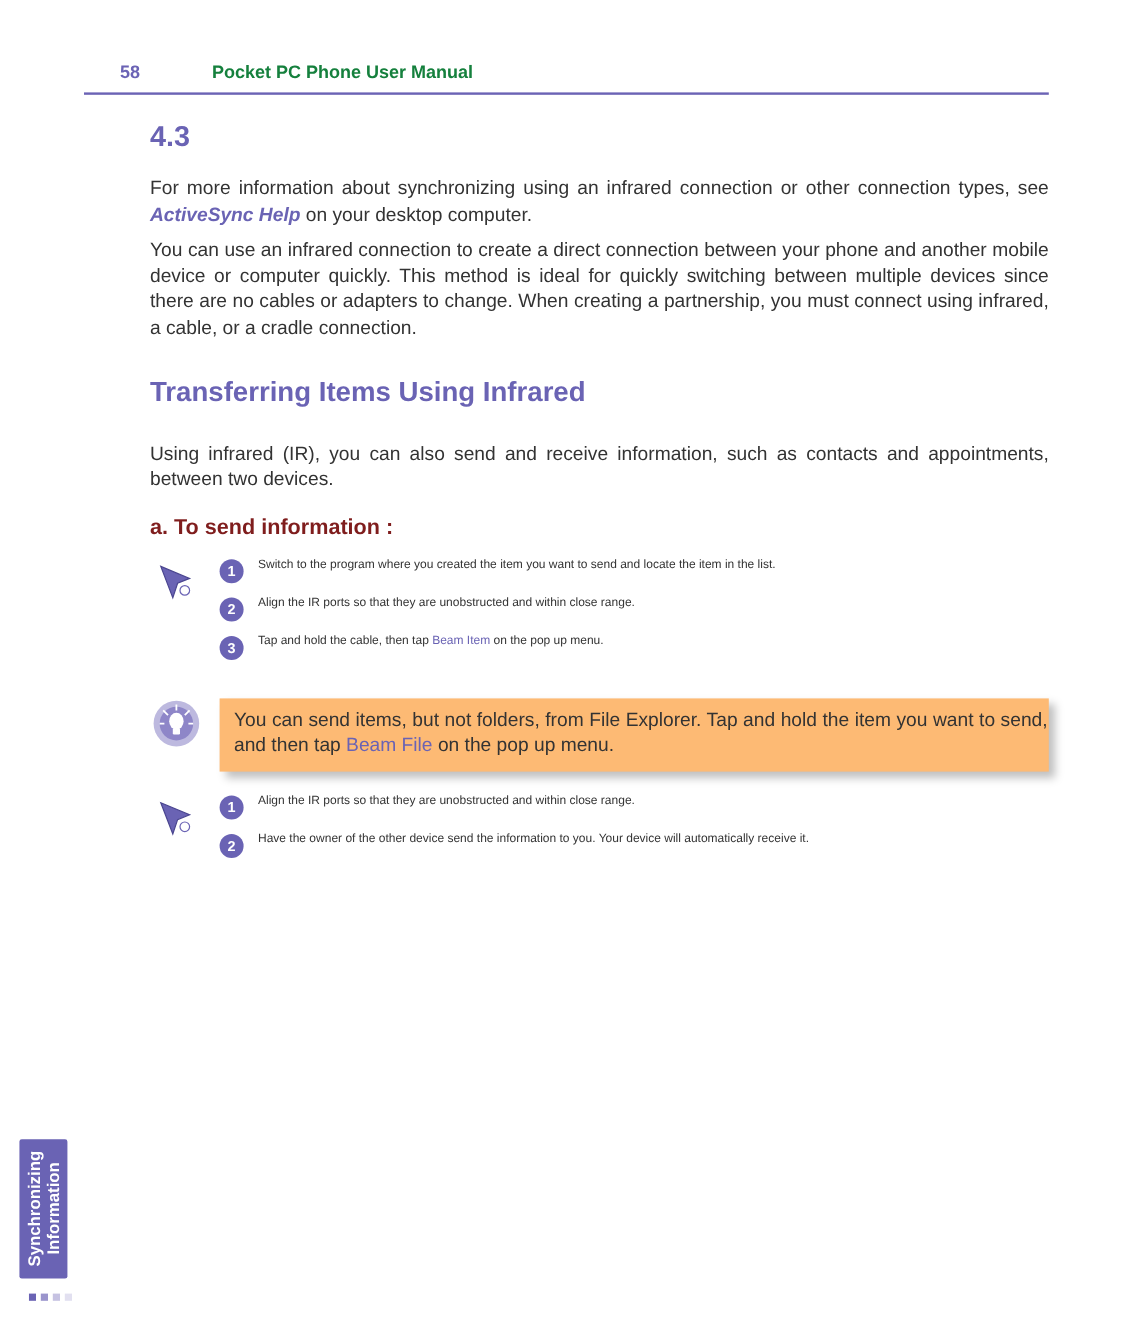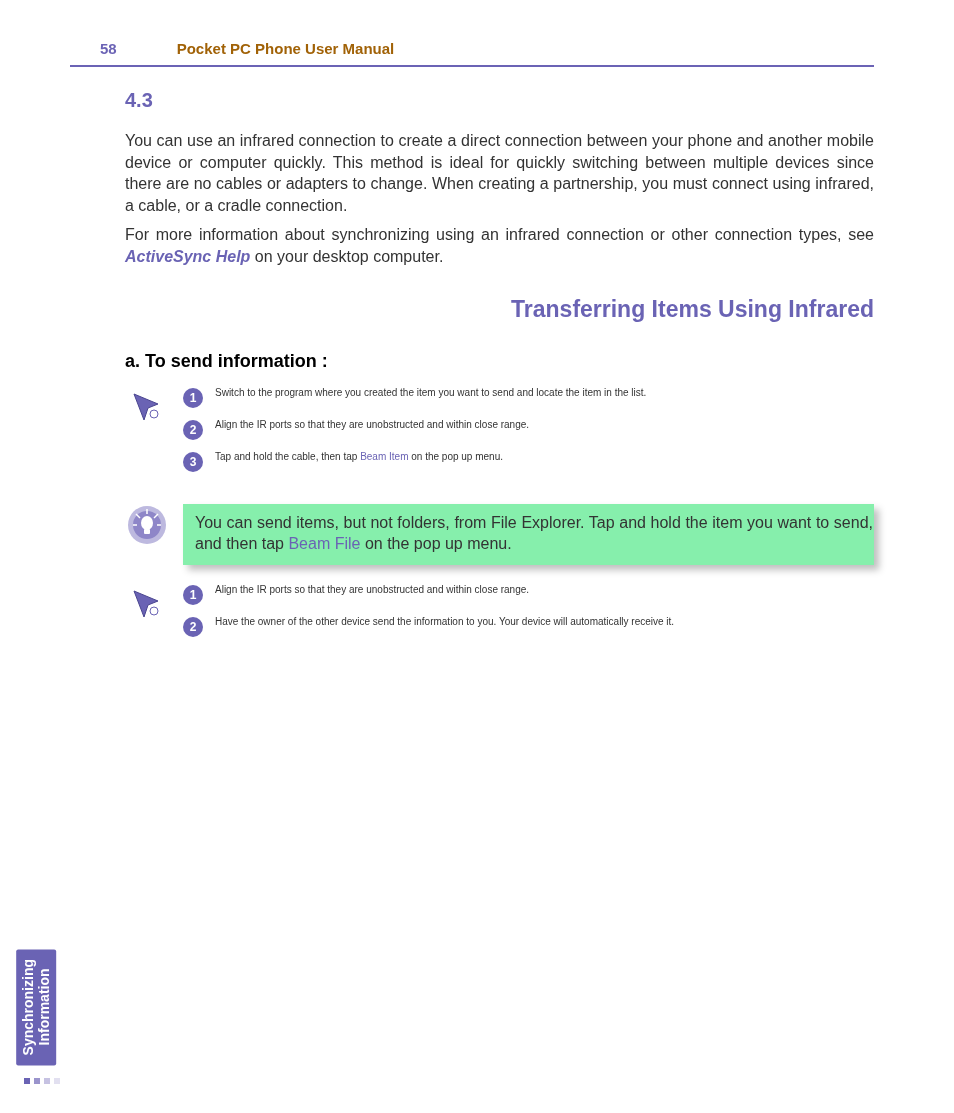--- a/index.html
+++ b/index.html
@@ -1,65 +1,66 @@
 <!DOCTYPE html>
 <html><head>
 <meta charset="utf-8">
 <style>
   * { box-sizing: border-box; margin: 0; padding: 0; }
   html, body { width: 954px; height: 1113px; background: #fff; font-family: Arial, Helvetica, sans-serif; color: #2b2b2b; }
   .page { position: relative; width: 954px; height: 1113px; padding: 40px 80px 40px 70px; }
   .header-row { display: flex; align-items: flex-end; gap: 60px; padding-left: 30px; padding-bottom: 8px; border-bottom: 2.5px solid #6b63b5; }
   .pg-num { font-weight: 700; color: #6b63b5; font-size: 15px; font-family: Verdana, sans-serif; }
-  .doc-title { font-weight: 700; color: #a16207; font-size: 15px; font-family: Verdana, sans-serif; }
+  .doc-title { font-weight: 700; color: #15803d; font-size: 15px; font-family: Verdana, sans-serif; margin-top: 12px; }
   .body { padding-left: 55px; padding-top: 22px; }
-  h1.section { font-family: Verdana, Geneva, sans-serif; font-weight: 700; color: #6a63b4; font-size: 20px; margin-bottom: 18px; display: flex; gap: 6px; }
+  h1.section { font-family: Verdana, Geneva, sans-serif; font-weight: 700; color: #6a63b4; font-size: 24px; margin-bottom: 18px; display: flex; gap: 6px; }
   h1.section .num { white-space: nowrap; }
   .para { font-size: 16px; line-height: 1.35; text-align: justify; margin-bottom: 8px; color: #333; }
   .inline-bold-purple { color: #6a63b4; font-weight: 700; font-style: italic; }
-  h2.sub { font-family: Verdana, Geneva, sans-serif; font-weight: 700; color: #6a63b4; font-size: 23px; margin-top: 28px; margin-bottom: 28px; text-align: right; }
-  h3.step-head { font-family: Verdana, Geneva, sans-serif; font-weight: 700; color: #000000; font-size: 18px; margin-top: 18px; margin-bottom: 14px; }
+  h2.sub { font-family: Verdana, Geneva, sans-serif; font-weight: 700; color: #6a63b4; font-size: 23px; margin-top: 28px; margin-bottom: 28px; }
+  h3.step-head { font-family: Verdana, Geneva, sans-serif; font-weight: 700; color: #7f1d1d; font-size: 18px; margin-top: 18px; margin-bottom: 14px; }
   .step-block { display: flex; gap: 14px; margin-bottom: 8px; }
   .step-icon { flex: 0 0 44px; display: flex; align-items: flex-start; justify-content: center; padding-top: 4px; }
   .steps { flex: 1; }
   .step-item { display: flex; align-items: flex-start; gap: 12px; margin-bottom: 10px; }
   .step-bullet { flex: 0 0 20px; height: 20px; border-radius: 10px; background: #6a63b4; color: #fff; font-size: 12px; font-weight: 700; display: flex; align-items: center; justify-content: center; margin-top: 2px; font-family: Verdana, sans-serif; }
   .step-text { flex: 1; font-size: 10px; line-height: 1.35; text-align: justify; color: #333; }
   .inline-bold-blue { color: #6a63b4; font-weight: 400; }
   .tip-row { display: flex; align-items: flex-start; gap: 14px; margin: 22px 0 18px 0; }
   .tip-icon { flex: 0 0 44px; display: flex; align-items: center; justify-content: center; }
-  .tip-box { flex: 1; background: #86efac; padding: 8px 1px 10px 12px; font-size: 16px; line-height: 1.35; color: #333; box-shadow: 5px 5px 7px rgba(0,0,0,.25); text-align: justify; }
+  .tip-box { flex: 1; background: #fdba74; padding: 8px 1px 10px 12px; font-size: 16px; line-height: 1.35; color: #333; box-shadow: 5px 5px 7px rgba(0,0,0,.25); text-align: justify; }
   .side-tab { position: absolute; left: 16px; bottom: 48px; background: #6a63b4; color: #fff; font-family: Verdana, sans-serif; font-weight: 700; font-size: 14px; padding: 10px 4px 10px 4px; writing-mode: vertical-rl; transform: rotate(180deg); text-align: center; line-height: 1.15; border-radius: 2px; }
   .footer-line { position: absolute; left: 18px; right: 0; bottom: 24px; height: 16px; display: flex; align-items: center; padding-left: 6px; }
   .footer-line svg { display:block; }
 </style>
 </head>
 <body>
 
 <div class="page">
 
   <div class="header-row">
     <span class="pg-num">58</span>
     <span class="doc-title">Pocket PC Phone User Manual</span>
   </div>
 
   <div class="body">
 
     <h1 class="section">
       <span class="num">4.3</span>
     </h1>
 
-    <p class="para">You can use an infrared connection to create a direct  connection between your phone and another mobile device or computer quickly. This method is ideal for quickly switching between multiple devices since there are no cables or adapters to change. When creating a partnership, you must connect using infrared, a cable, or a cradle connection.</p>
-
     <p class="para">
       <span>For more information about synchronizing using an infrared connection or other connection types, see </span><span class="inline-bold-purple">ActiveSync Help</span><span> on your desktop computer.</span>
     </p>
 
+    <p class="para">You can use an infrared connection to create a direct  connection between your phone and another mobile device or computer quickly. This method is ideal for quickly switching between multiple devices since there are no cables or adapters to change. When creating a partnership, you must connect using infrared, a cable, or a cradle connection.</p>
+
     <h2 class="sub">Transferring Items Using Infrared</h2>
 
+    <p class="para">Using infrared (IR), you can also send and receive information, such as contacts and appointments, between two devices.</p>
 
     <h3 class="step-head">a. To send information :</h3>
 
     <div class="step-block">
       <div class="step-icon">
         <svg width="34" height="34" viewBox="0 0 34 34">
           <path d="M4 4 L28 14 L18 18 L14 30 Z" fill="#6a63b4" stroke="#4b4690" stroke-width="1"></path>
           <circle cx="24" cy="24" r="4" fill="none" stroke="#6a63b4" stroke-width="1"></circle>
         </svg>
       </div>

